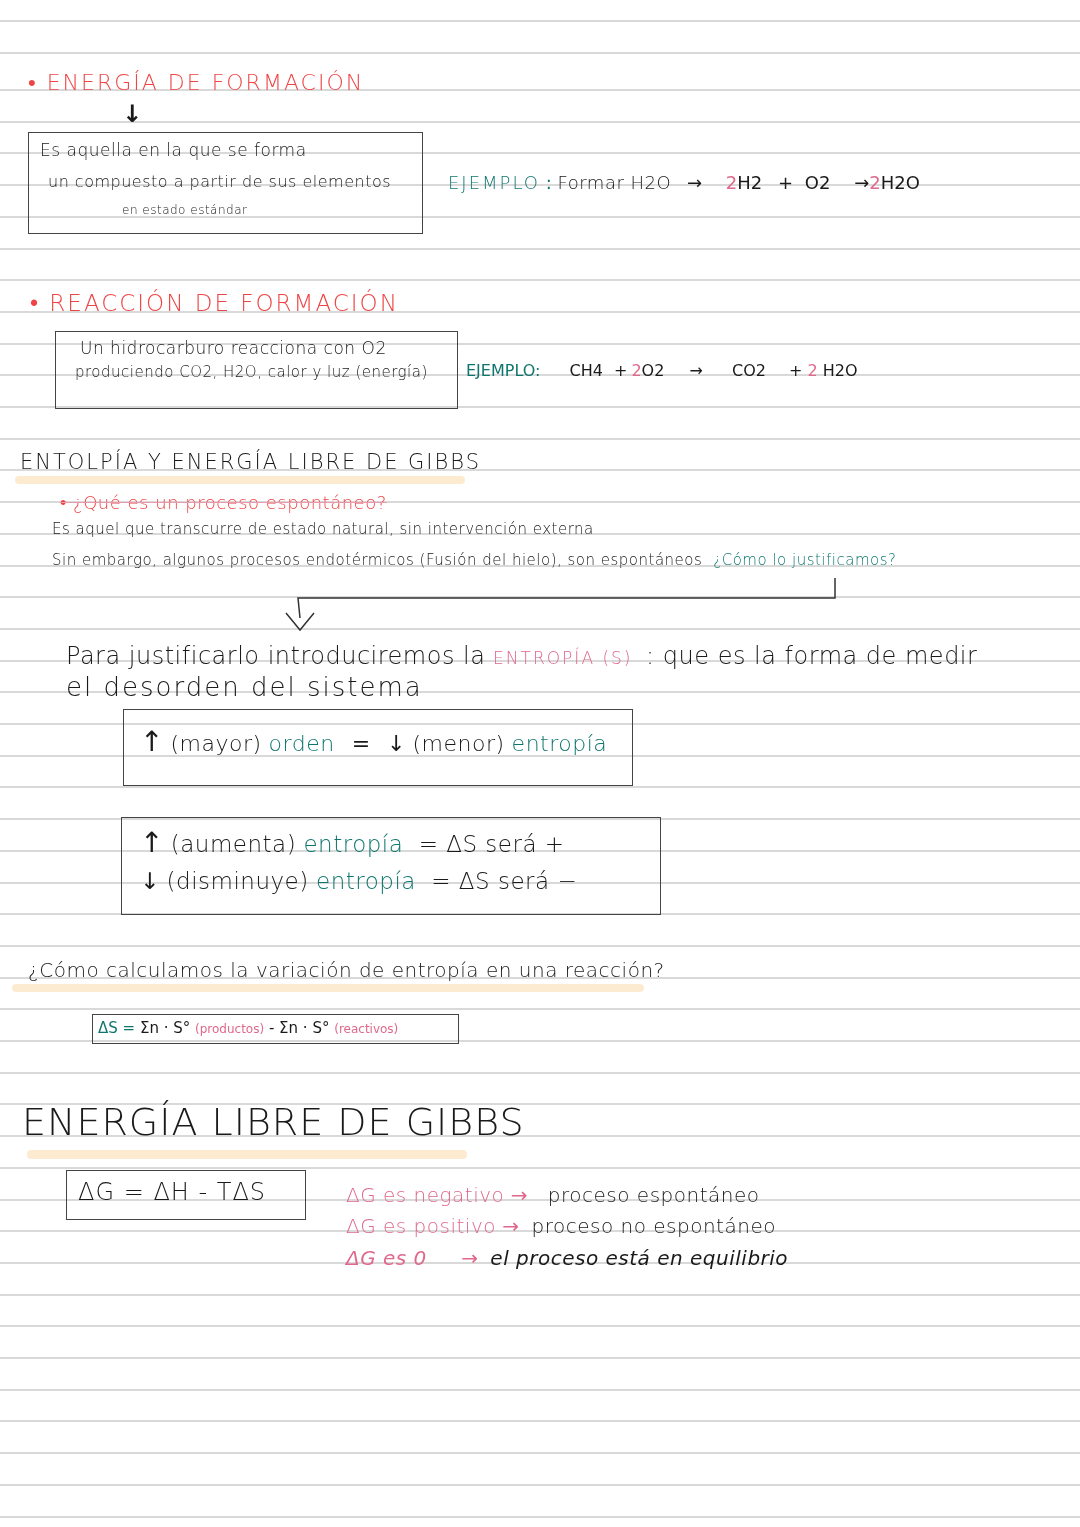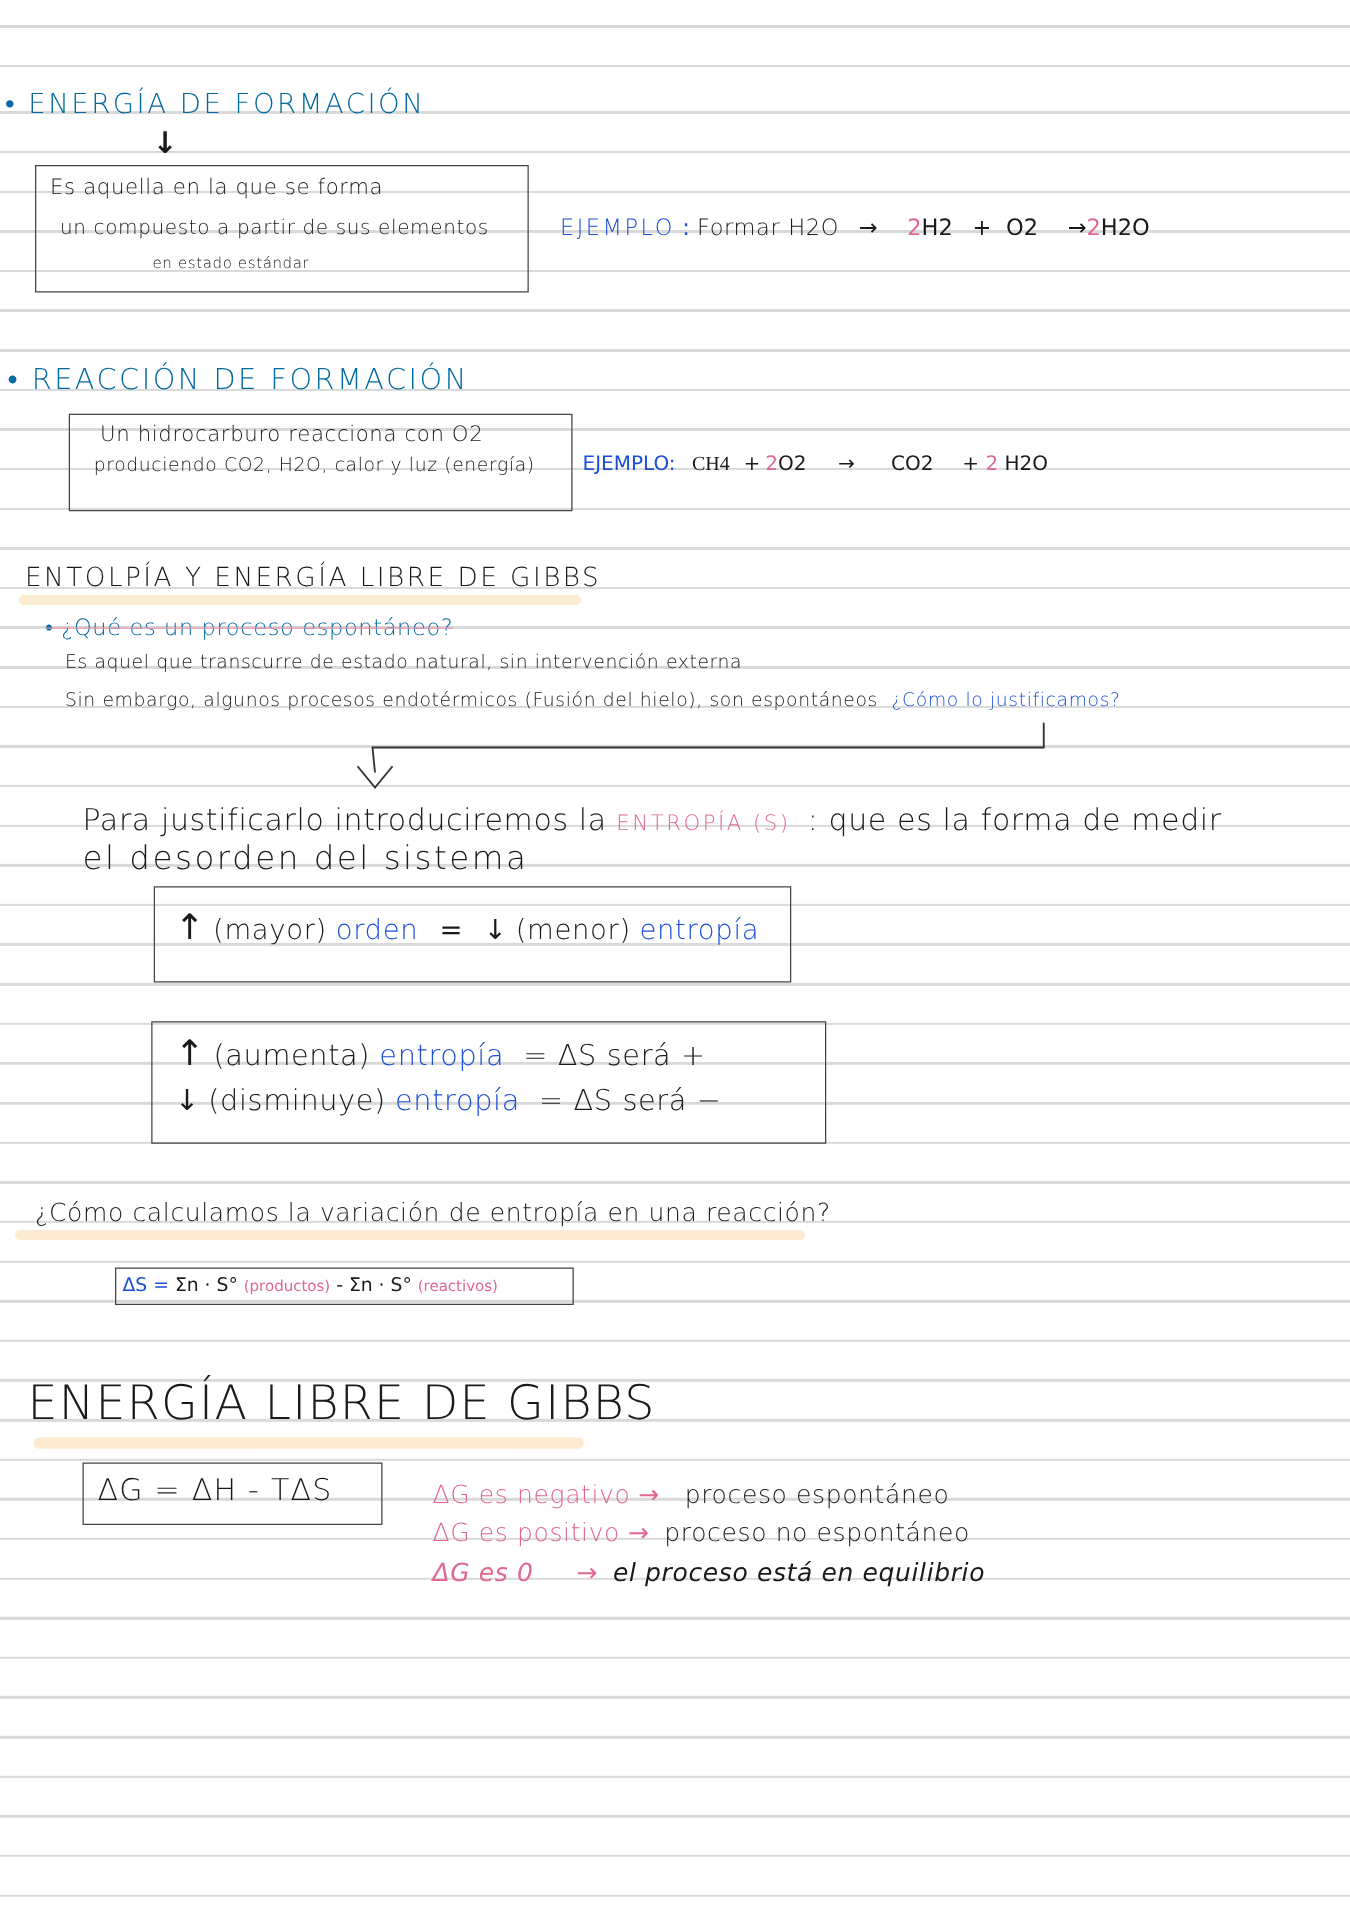--- a/index.html
+++ b/index.html
@@ -13,23 +13,23 @@
       position: absolute; inset: 0;
       background-image: repeating-linear-gradient(
         to bottom,
         transparent 0px, transparent 29px,
         #d9d9d9 29px, #d9d9d9 31px,
         transparent 31px, transparent 31.7px);
       background-position: 0 60px;
       pointer-events: none;
     }
     .abs { position: absolute; white-space: nowrap; }
-    .pink { color: #0369a1; }
+    .pink { color: #ef4444; margin-left: 24px; }
     .pink2 { color: #e0688c; }
-    .red { color: #1d4ed8; }
+    .red { color: #0f766e; }
     .ink { color: #1a1a1a; }
     .hand { font-family: "DejaVu Sans", sans-serif; font-weight: 300; letter-spacing: 0.5px; }
     .caps { font-family: "DejaVu Sans", sans-serif; font-weight: 300; letter-spacing: 2px; }
     .box { position: absolute; border: 1.5px solid #444; background: transparent; }
     .hl { position: absolute; height: 8px; background: #fde9cc; border-radius: 4px; opacity: .9; }
   </style>
 </head>
 <body>
 
 <div class="ruled"></div>
@@ -54,21 +54,21 @@
 </div>
 
 <div class="abs caps pink" style="left:6px; top:290px; font-size:23px;">• REACCIÓN DE FORMACIÓN</div>
 
 <div class="box" style="left:55px; top:331px; width:401px; height:76px;"></div>
 <div class="abs hand" style="left:80px; top:338px; font-size:17px;">Un hidrocarburo reacciona con O2</div>
 <div class="abs hand" style="left:75px; top:363px; font-size:15px;">produciendo CO2, H2O, calor y luz (energía)</div>
 
 <div class="abs" style="left:466px; top:361px; font-size:16px;">
   <span class="red">EJEMPLO:</span>
-  <span style="margin-left:8px;font-family:Liberation Serif, serif;">CH4</span>
+  <span style="margin-left:24px;">CH4</span>
   <span style="margin-left:6px;">+</span><span class="pink2" style="margin-left:4px;">2</span><span>O2</span>
   <span style="margin-left:20px;">→</span>
   <span style="margin-left:24px;">CO2</span>
   <span style="margin-left:18px;">+</span>
   <span class="pink2">2</span>
   <span>H2O</span>
 </div>
 
 <div class="hl" style="left:15px; top:476px; width:450px;"></div>
 <div class="abs caps ink" style="left:20px; top:450px; font-size:21px;">ENTOLPÍA Y ENERGÍA LIBRE DE GIBBS</div>

